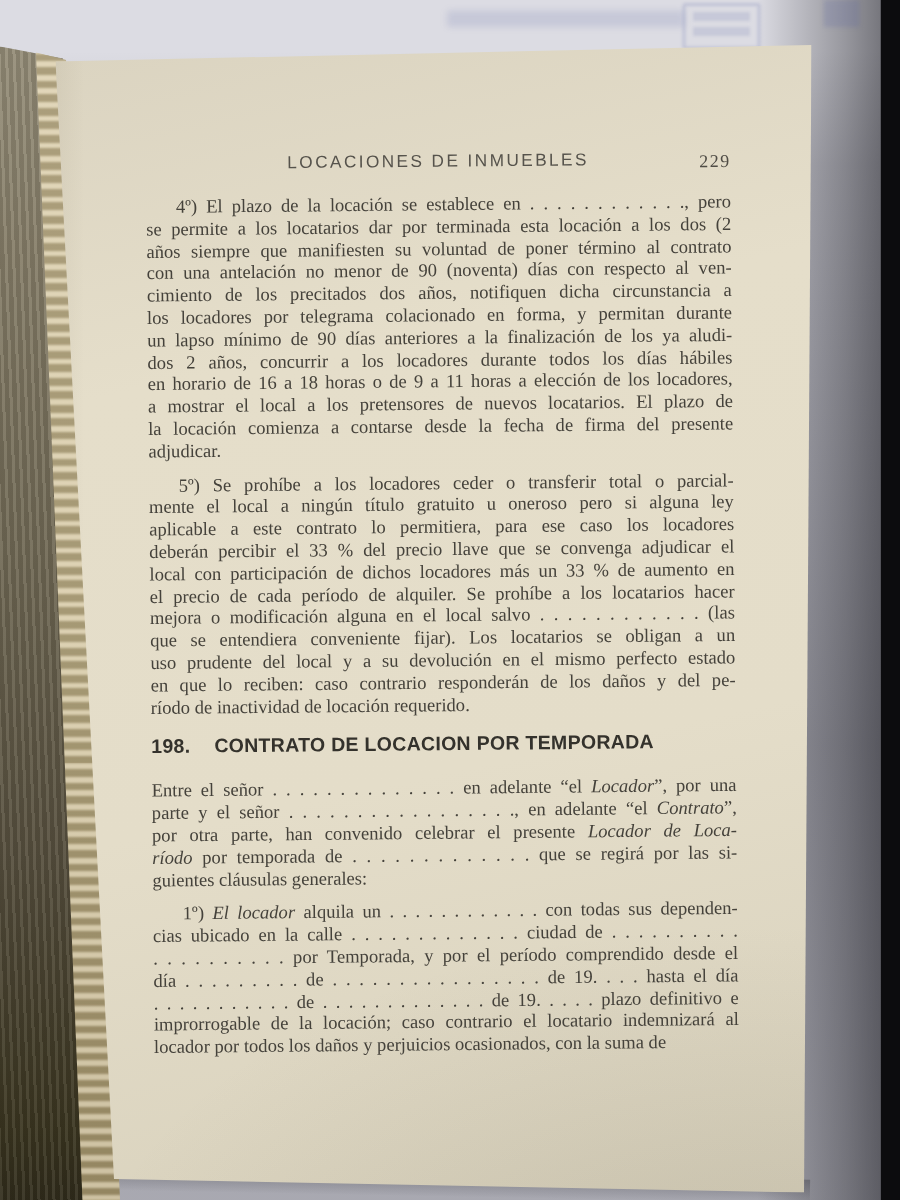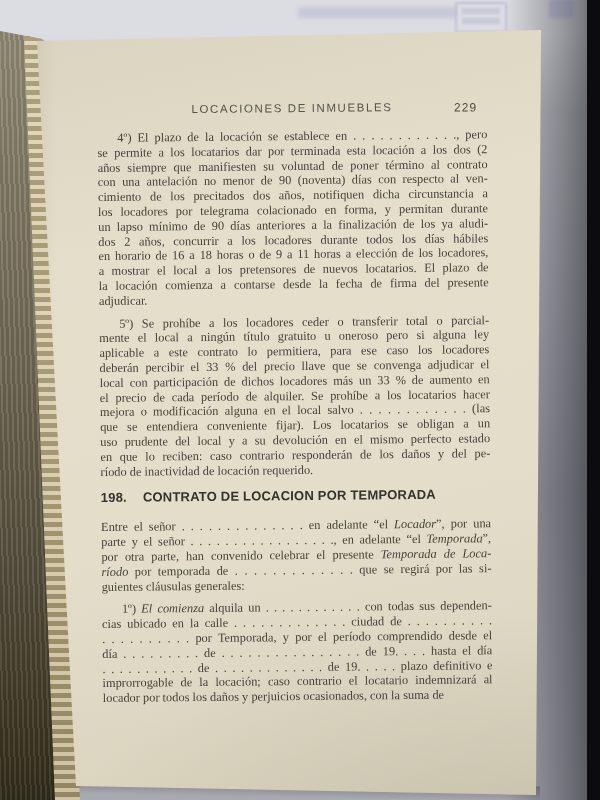--- a/index.html
+++ b/index.html
@@ -83,22 +83,22 @@
     transform:rotate(-0.55deg); transform-origin:left top;
     color:#45423b;
   }
   .running-head { position:relative; height:15px; margin-bottom:12px; }
   .running-title {
     display:block; text-align:center;
     font-family:"Liberation Sans", sans-serif; font-size:11.5px; letter-spacing:1.6px;
     color:#56534c;
   }
   .page-number {
-    position:absolute; right:10px; top:0;
-    font-family:Liberation Sans, sans-serif; font-size:12px; letter-spacing:1px; color:#504d46;
+    position:absolute; right:0; top:0;
+    font-family:Liberation Serif, serif; font-size:12px; letter-spacing:1px; color:#504d46;
   }
   .para { margin-top:8px; }
   .para.first { margin-top:0; }
   .line {
     font-size:12.4px; line-height:14.8px;
     text-align:justify; text-align-last:justify;
     white-space:normal;
   }
   .line.no-just { text-align-last:left; }
   .para.indent .line:first-child { text-indent:20px; }
@@ -159,27 +159,27 @@
           <div class="line"><span>el precio de cada período de alquiler. Se prohíbe a los locatarios hacer</span></div>
           <div class="line"><span>mejora o modificación alguna en el local salvo . . . . . . . . . . . . (las</span></div>
           <div class="line"><span>que se entendiera conveniente fijar). Los locatarios se obligan a un</span></div>
           <div class="line"><span>uso prudente del local y a su devolución en el mismo perfecto estado</span></div>
           <div class="line"><span>en que lo reciben: caso contrario responderán de los daños y del pe-</span></div>
           <div class="line no-just"><span>ríodo de inactividad de locación requerido.</span></div>
         </div>
         <div class="sec-heading"><span class="sec-num">198.</span><span>CONTRATO DE LOCACION POR TEMPORADA</span></div>
         <div class="para">
           <div class="line"><span>Entre el señor . . . . . . . . . . . . . . en adelante “el </span><i>Locador</i><span>”, por una</span></div>
-          <div class="line"><span>parte y el señor . . . . . . . . . . . . . . . . ., en adelante “el </span><i>Temporada</i><span>”,</span></div>
-          <div class="line"><span>por otra parte, han convenido celebrar el presente </span><i>Temporada de Loca-</i></div>
+          <div class="line"><span>parte y el señor . . . . . . . . . . . . . . . . ., en adelante “el </span><i>Contrato</i><span>”,</span></div>
+          <div class="line"><span>por otra parte, han convenido celebrar el presente </span><i>Locador de Loca-</i></div>
           <div class="line"><i>ríodo</i><span> por temporada de . . . . . . . . . . . . . que se regirá por las si-</span></div>
           <div class="line no-just"><span>guientes cláusulas generales:</span></div>
         </div>
         <div class="para indent">
-          <div class="line"><span>1º) </span><i>El comienza</i><span> alquila un . . . . . . . . . . . . con todas sus dependen-</span></div>
+          <div class="line"><span>1º) </span><i>El locador</i><span> alquila un . . . . . . . . . . . . con todas sus dependen-</span></div>
           <div class="line"><span>cias ubicado en la calle . . . . . . . . . . . . . ciudad de . . . . . . . . . .</span></div>
           <div class="line"><span>. . . . . . . . . . por Temporada, y por el período comprendido desde el</span></div>
           <div class="line"><span>día . . . . . . . . . de . . . . . . . . . . . . . . . . de 19. . . . hasta el día</span></div>
           <div class="line"><span>. . . . . . . . . . . de . . . . . . . . . . . . . de 19. . . . . plazo definitivo e</span></div>
           <div class="line"><span>improrrogable de la locación; caso contrario el locatario indemnizará al</span></div>
           <div class="line no-just"><span>locador por todos los daños y perjuicios ocasionados, con la suma de</span></div>
         </div>
       </div>
   </div>
 

